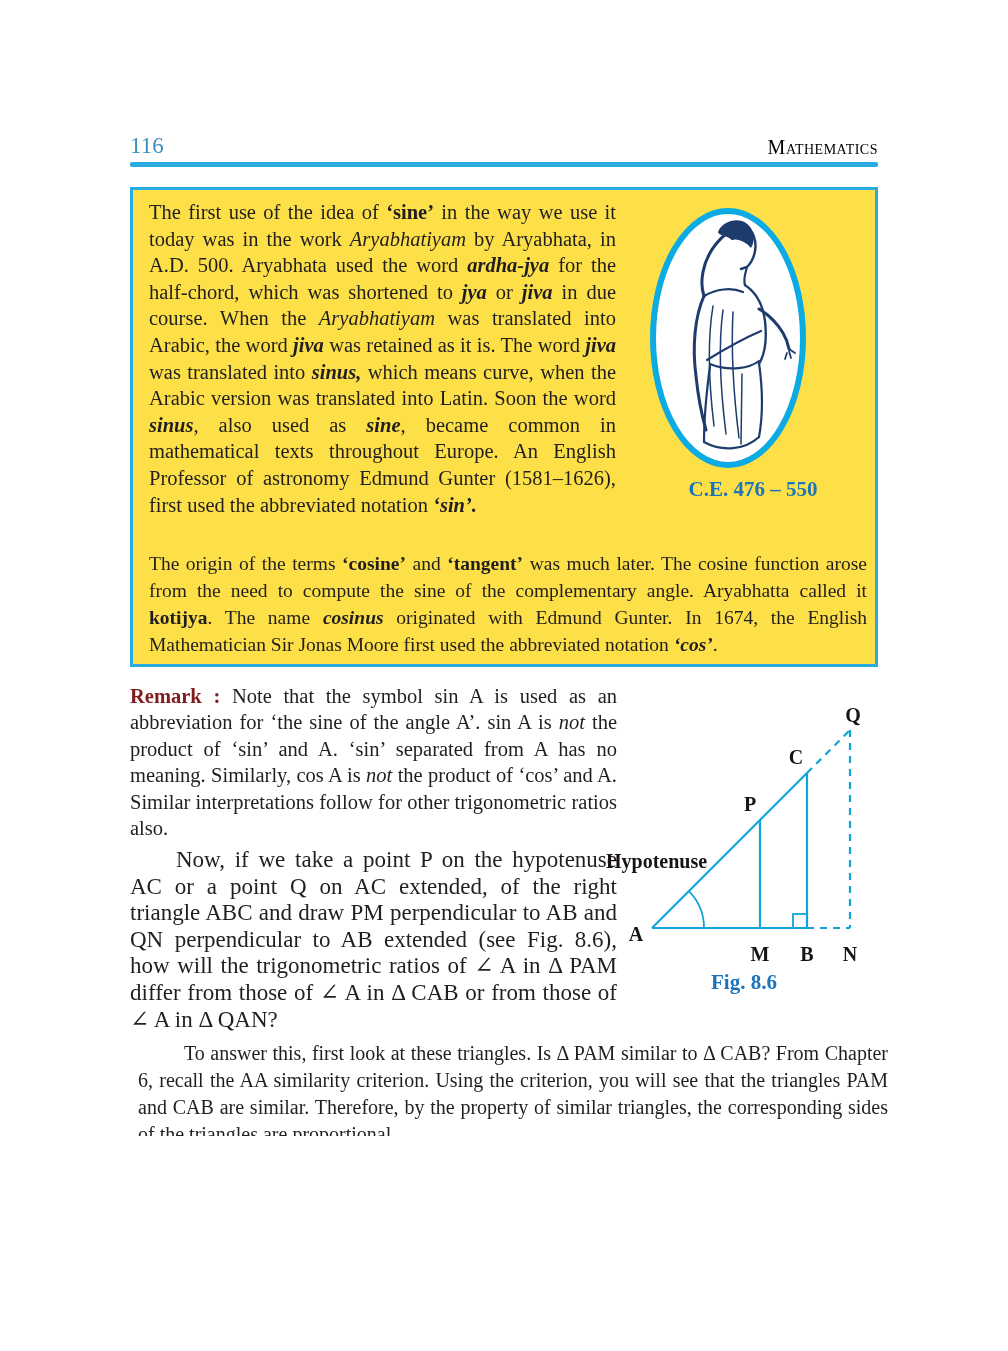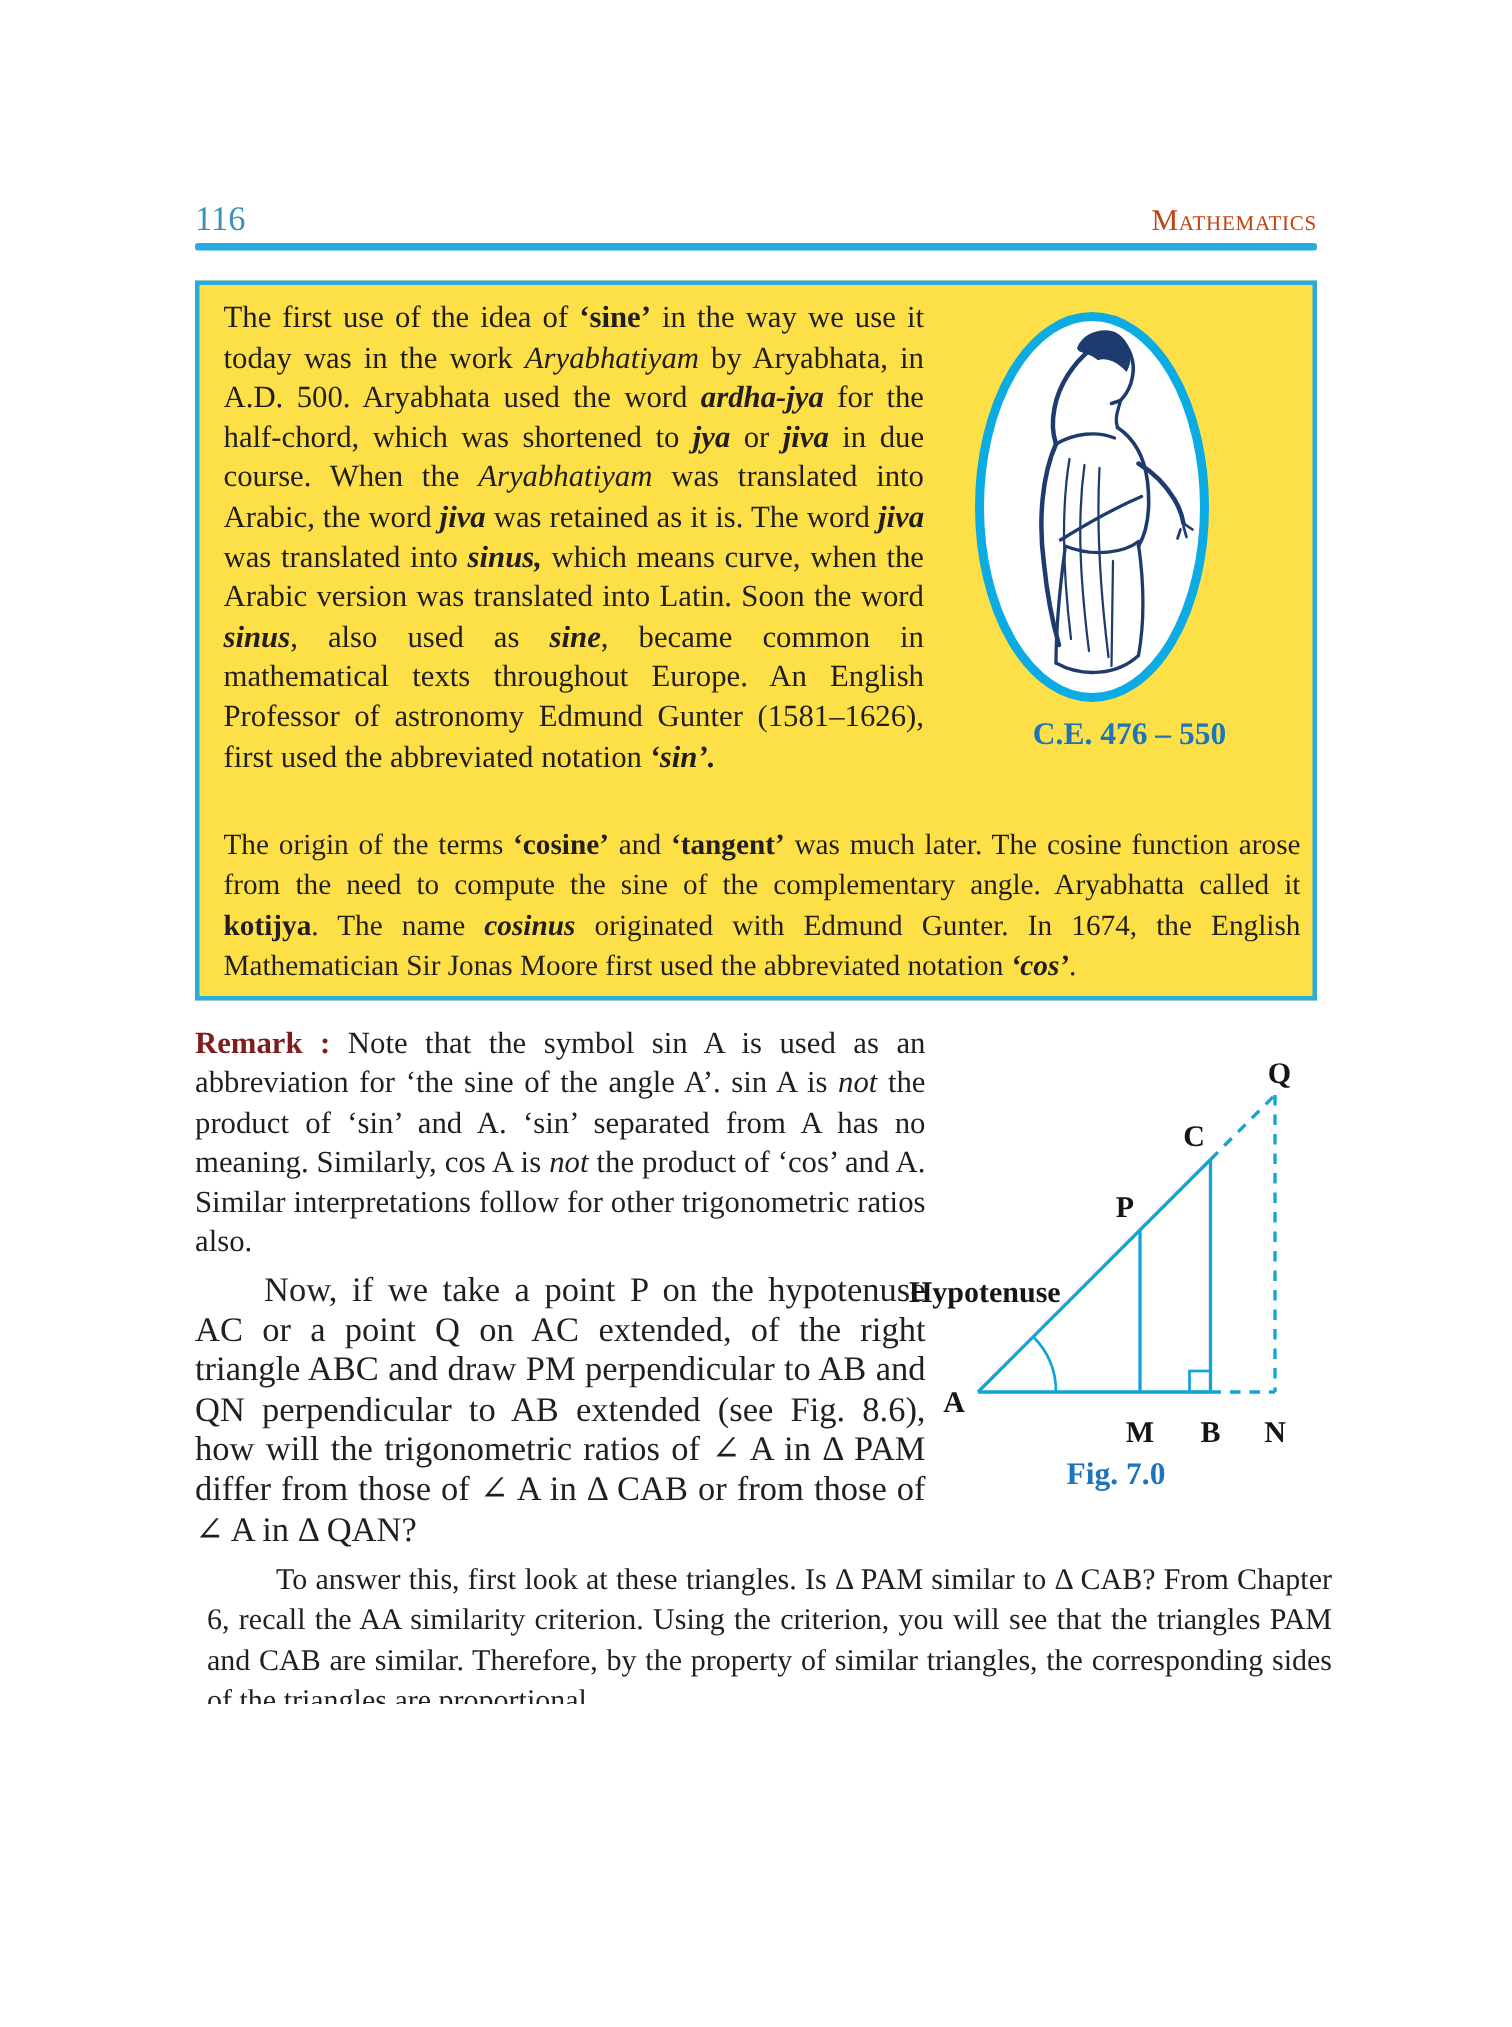--- a/index.html
+++ b/index.html
@@ -3,21 +3,21 @@
 <meta charset="utf-8">
 <style>
   * { margin:0; padding:0; box-sizing:border-box; }
   html,body { background:#ffffff; }
   .page {
     position:relative; width:1008px; height:1136px; background:#ffffff;
     font-family:"Liberation Serif","DejaVu Serif",serif; color:#221e1f; overflow:hidden;
   }
   
   .page-number { position:absolute; left:130px; top:133px; font-size:23px; color:#3b90c2; }
-  .header-title { position:absolute; right:130px; top:136px; font-size:20px; color:#c2410c;
+  .header-title { position:absolute; right:130px; top:136px; font-size:20px; color:#000000;
     font-variant:small-caps; letter-spacing:0.5px; }
   .header-rule { position:absolute; left:130px; top:162px; width:748px; height:5px; background:#29abe2; border-radius:2px; }
 
   
   .history-box { position:absolute; left:130px; top:187px; width:748px; height:480px;
     border:3px solid #29abe2; background:#fde047; }
   .hb-para1 { position:absolute; left:16px; top:9px; width:467px; font-size:20.5px;
     line-height:26.6px; text-align:justify; }
   .hb-para2 { position:absolute; left:16px; top:360px; width:718px; font-size:19.5px;
     line-height:27px; text-align:justify; }
@@ -119,21 +119,21 @@
       <path class="fig-thin" d="M 98 230 A 52 52 0 0 0 82.8 193.2"></path>
       <text class="fig-label" x="247" y="24" text-anchor="middle">Q</text>
       <text class="fig-label" x="190" y="66" text-anchor="middle">C</text>
       <text class="fig-label" x="144" y="113" text-anchor="middle">P</text>
       <text class="fig-label" x="30" y="243" text-anchor="middle">A</text>
       <text class="fig-label" x="154" y="263" text-anchor="middle">M</text>
       <text class="fig-label" x="201" y="263" text-anchor="middle">B</text>
       <text class="fig-label" x="244" y="263" text-anchor="middle">N</text>
       <text class="fig-label" x="0" y="170" text-anchor="start">Hypotenuse</text>
     </svg>
-    <div class="figure-caption">Fig. 7.0</div>
+    <div class="figure-caption">Fig. 8.6</div>
   </div>
 
   <p class="answer-para">To answer this, first look at these triangles. Is Δ PAM similar to Δ CAB? From Chapter 6, recall the AA similarity criterion. Using the criterion, you will see that the triangles PAM and CAB are similar. Therefore, by the property of similar triangles, the corresponding sides of the triangles are proportional.</p>
 
   <div class="eq-intro">So, we have</div>
   <div class="equation">
     <span class="frac">
       <span class="num">AM</span>
       <span class="den">AB</span>
     </span>

